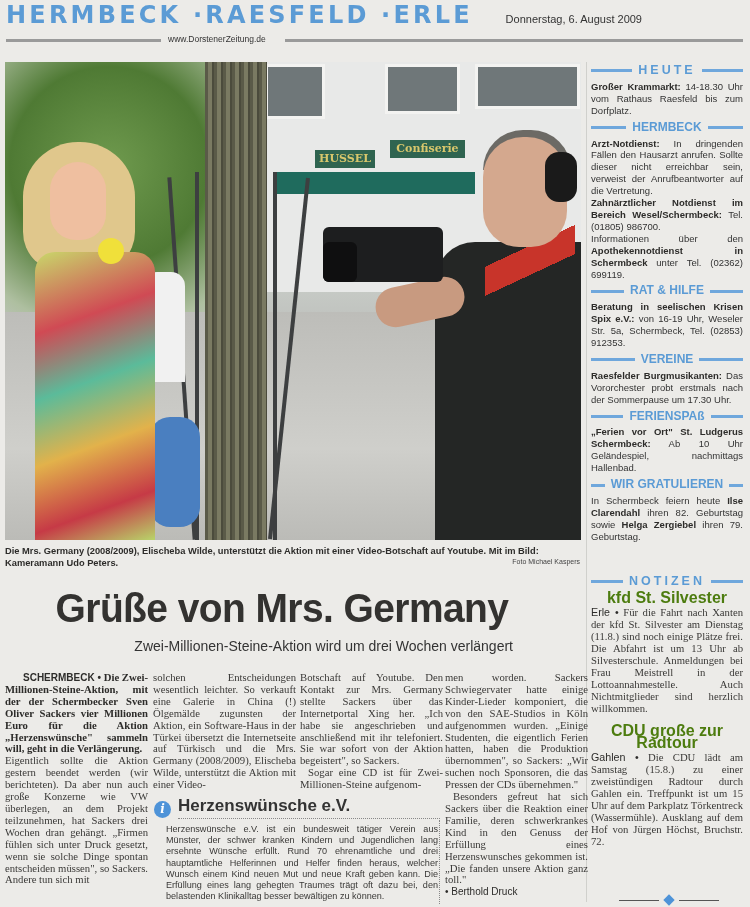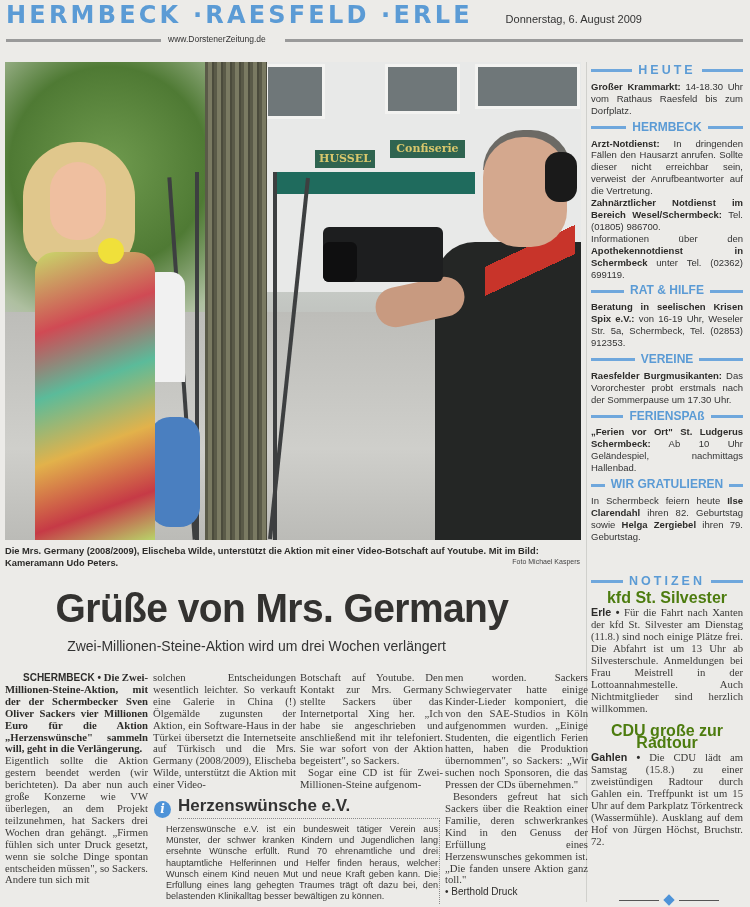--- a/index.html
+++ b/index.html
@@ -139,21 +139,21 @@
     font-family: "Liberation Sans", sans-serif; font-size: 7px; color: #444;
   }
 
   .headline {
     position: absolute; left: 35px; top: 585px; width: 520px;
     font-family: "Liberation Sans", sans-serif; font-weight: bold;
     font-size: 41px; letter-spacing: -0.6px; color: #333230; text-align: center;
     transform: scaleX(0.95); transform-origin: left;
   }
   .subheadline {
-    position: absolute; left: 0; top: 638px; width: 513px; text-align: center;
+    position: absolute; left: 0; top: 638px; width: 513px; text-align: right;
     font-family: "Liberation Sans", sans-serif; font-size: 14px; color: #333;
   }
 
   .col {
     position: absolute; width: 143px;
     font-family: "Liberation Serif", serif; font-size: 10.7px; line-height: 11.9px;
     color: #3a3937; text-align: justify; hyphens: manual;
   }
   .col p { text-indent: 0; }
   .col .indent { text-indent: 8px; }
@@ -206,21 +206,21 @@
   .sb-item b { color: #2d2c2a; }
   .sb-gap { height: 24px; }
   .notiz-title {
     text-align: center; font-family: "Liberation Sans", sans-serif; font-weight: bold;
     font-size: 16px; color: #4d7c0f; margin: 4px 0 4px 0;
   }
   .notiz-body {
     font-family: "Liberation Serif", serif; font-size: 10.7px; line-height: 11.9px;
     text-align: justify; color: #3a3937;
   }
-  .notiz-body .place { font-family: "Liberation Sans", sans-serif; font-weight: bold; color: #2d2c2a; }
+  .notiz-body .place { font-family: "Liberation Sans", sans-serif; font-weight: normal; color: #2d2c2a; }
   .end-mark {
     position: absolute; left: 619px; top: 897px; width: 100px; height: 6px;
     display: flex; align-items: center; gap: 6px;
   }
   .end-mark .line { flex: 1; height: 1px; background: #555; }
   .end-mark .diamond { width: 8px; height: 8px; background: #4e93d8; transform: rotate(45deg); }
   .vline { position: absolute; left: 586px; top: 62px; width: 1px; height: 840px; background: #d0d0cc; }
 </style>
 </head>
 <body>

